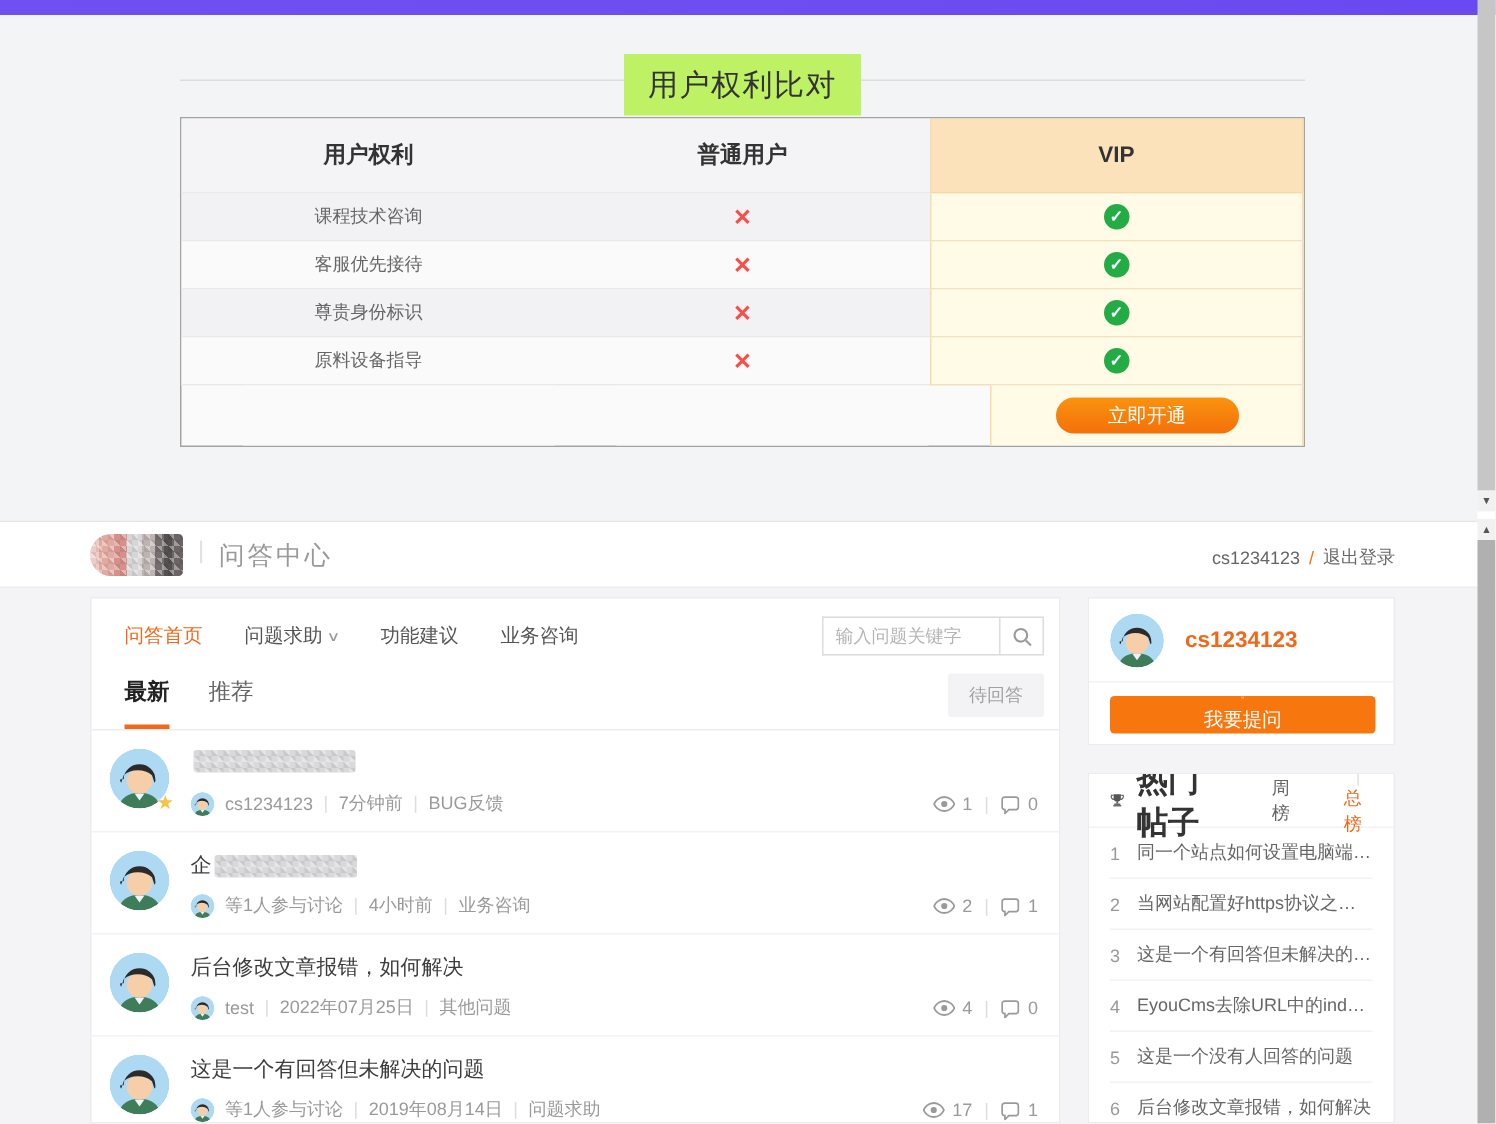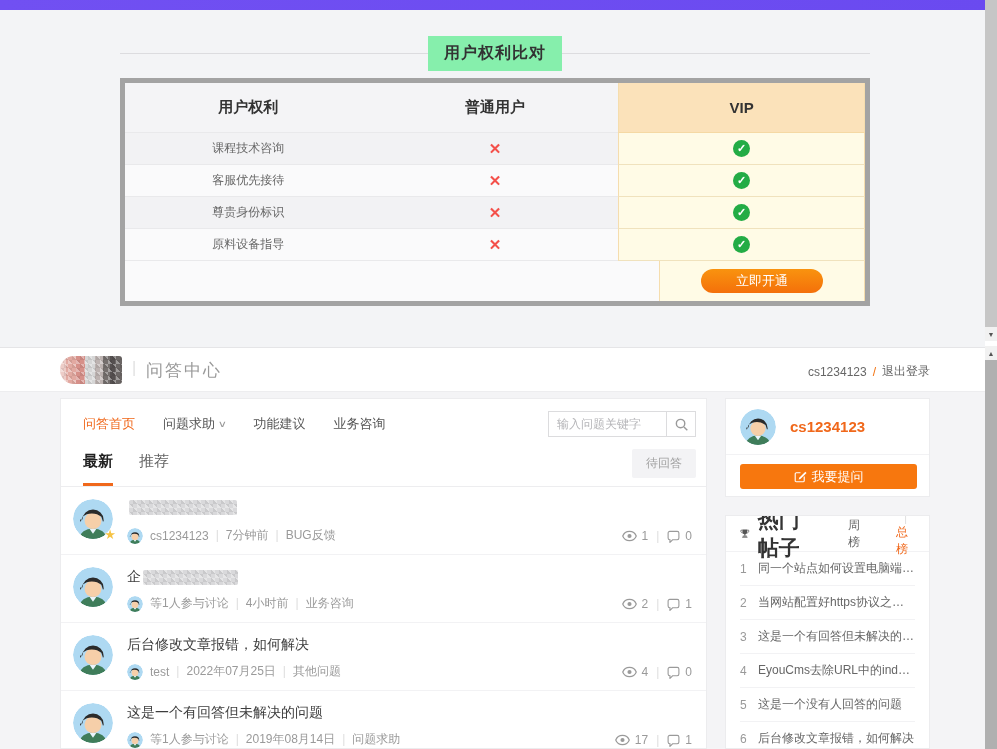--- a/index.html
+++ b/index.html
@@ -11,24 +11,24 @@
     color:#333;
   }
   
   .topbar { position:absolute; left:0; top:0; width:997px; height:10px;
     background:linear-gradient(90deg,#7150f2,#6a4af0); }
 
   
   .top-section { position:absolute; left:0; top:10px; width:997px; height:337px; background:#f3f4f6; }
   .cmp-title-wrap { position:absolute; left:120px; top:26px; width:750px; text-align:center; }
   .cmp-line { position:absolute; left:0; right:0; top:17px; height:1px; background:#dcdcdf; }
-  .cmp-title { position:relative; display:inline-block; background:#86efac; padding:7px 16px;
-    font-size:16px; font-weight:bold; color:#333; letter-spacing:1px; }
-
-  .vip-table { position:absolute; left:120px; top:68px; width:750px; border:5px solid #a3a3a3; background:#fafafb; }
+  .cmp-title { position:relative; display:inline-block; background:#bef264; padding:7px 16px;
+    font-size:20px; font-weight:normal; color:#333; letter-spacing:1px; }
+
+  .vip-table { position:absolute; left:120px; top:68px; width:750px; border:1px solid #a3a3a3; background:#fafafb; }
   .vt-row { display:flex; }
   .vt-cell { width:249.3px; display:flex; align-items:center; justify-content:center;
     border-bottom:1px solid #e9e9eb; font-size:12px; color:#666; }
   .vt-header .vt-cell { height:50px; font-size:15px; font-weight:bold; color:#333; background:#f4f4f6; }
   .vt-body .vt-cell { height:32px; }
   .vt-row.odd  .vt-cell { background:#fafafb; }
   .vt-row.even .vt-cell { background:#f2f2f4; }
   .vt-cell.vip-col { background:#fffbe6 !important; border-left:1px solid #f5ddae;
     border-right:1px solid #f5ddae; border-bottom:1px solid #f0e2bd; }
   .vt-header .vt-cell.vip-col { background:#fbe2ba !important; border-bottom:1px solid #f5d9a4; }
@@ -103,21 +103,21 @@
 
   
   .side-card { position:absolute; left:725px; width:205px; background:#fff; border:1px solid #ececee; }
   .card-user { top:398px; height:99px; }
   .user-row { display:flex; align-items:center; height:56px; padding:0 14px;
     border-bottom:1px solid #f2f2f4; }
   .user-row .av-svg { width:36px; height:36px; }
   .user-name { margin-left:14px; color:#f0681b; font-weight:bold; font-size:15px; }
   .ask-btn { margin:9px 14px 0; width:177px; height:25px; background:#f7770e; border:none;
     border-radius:3px; color:#fff; font-size:13px; cursor:pointer; font-family:inherit;
-    display:flex; align-items:center; justify-content:center; gap:5px; }
+    display:flex; align-items:center; justify-content:center; gap:5px;flex-direction:column; }
 
   .card-hot { top:515px; height:234px; overflow:hidden; }
   .hot-header { display:flex; align-items:center; height:36px; padding:0 14px;
     border-bottom:1px solid #f2f2f4; }
   .trophy { width:15px; height:15px; color:#555; }
   .hot-title { margin-left:8px; font-size:21px; font-weight:bold; color:#333; }
   .hot-tabs { margin-left:auto; display:flex; align-items:center; font-size:12px; }
   .hot-tab { color:#666; cursor:pointer;margin-left:36px; }
   .hot-tab.active { color:#f0681b; }
   .hot-tab + .hot-tab::before { content:"|"; color:#e0e0e0; margin:0 8px; }

